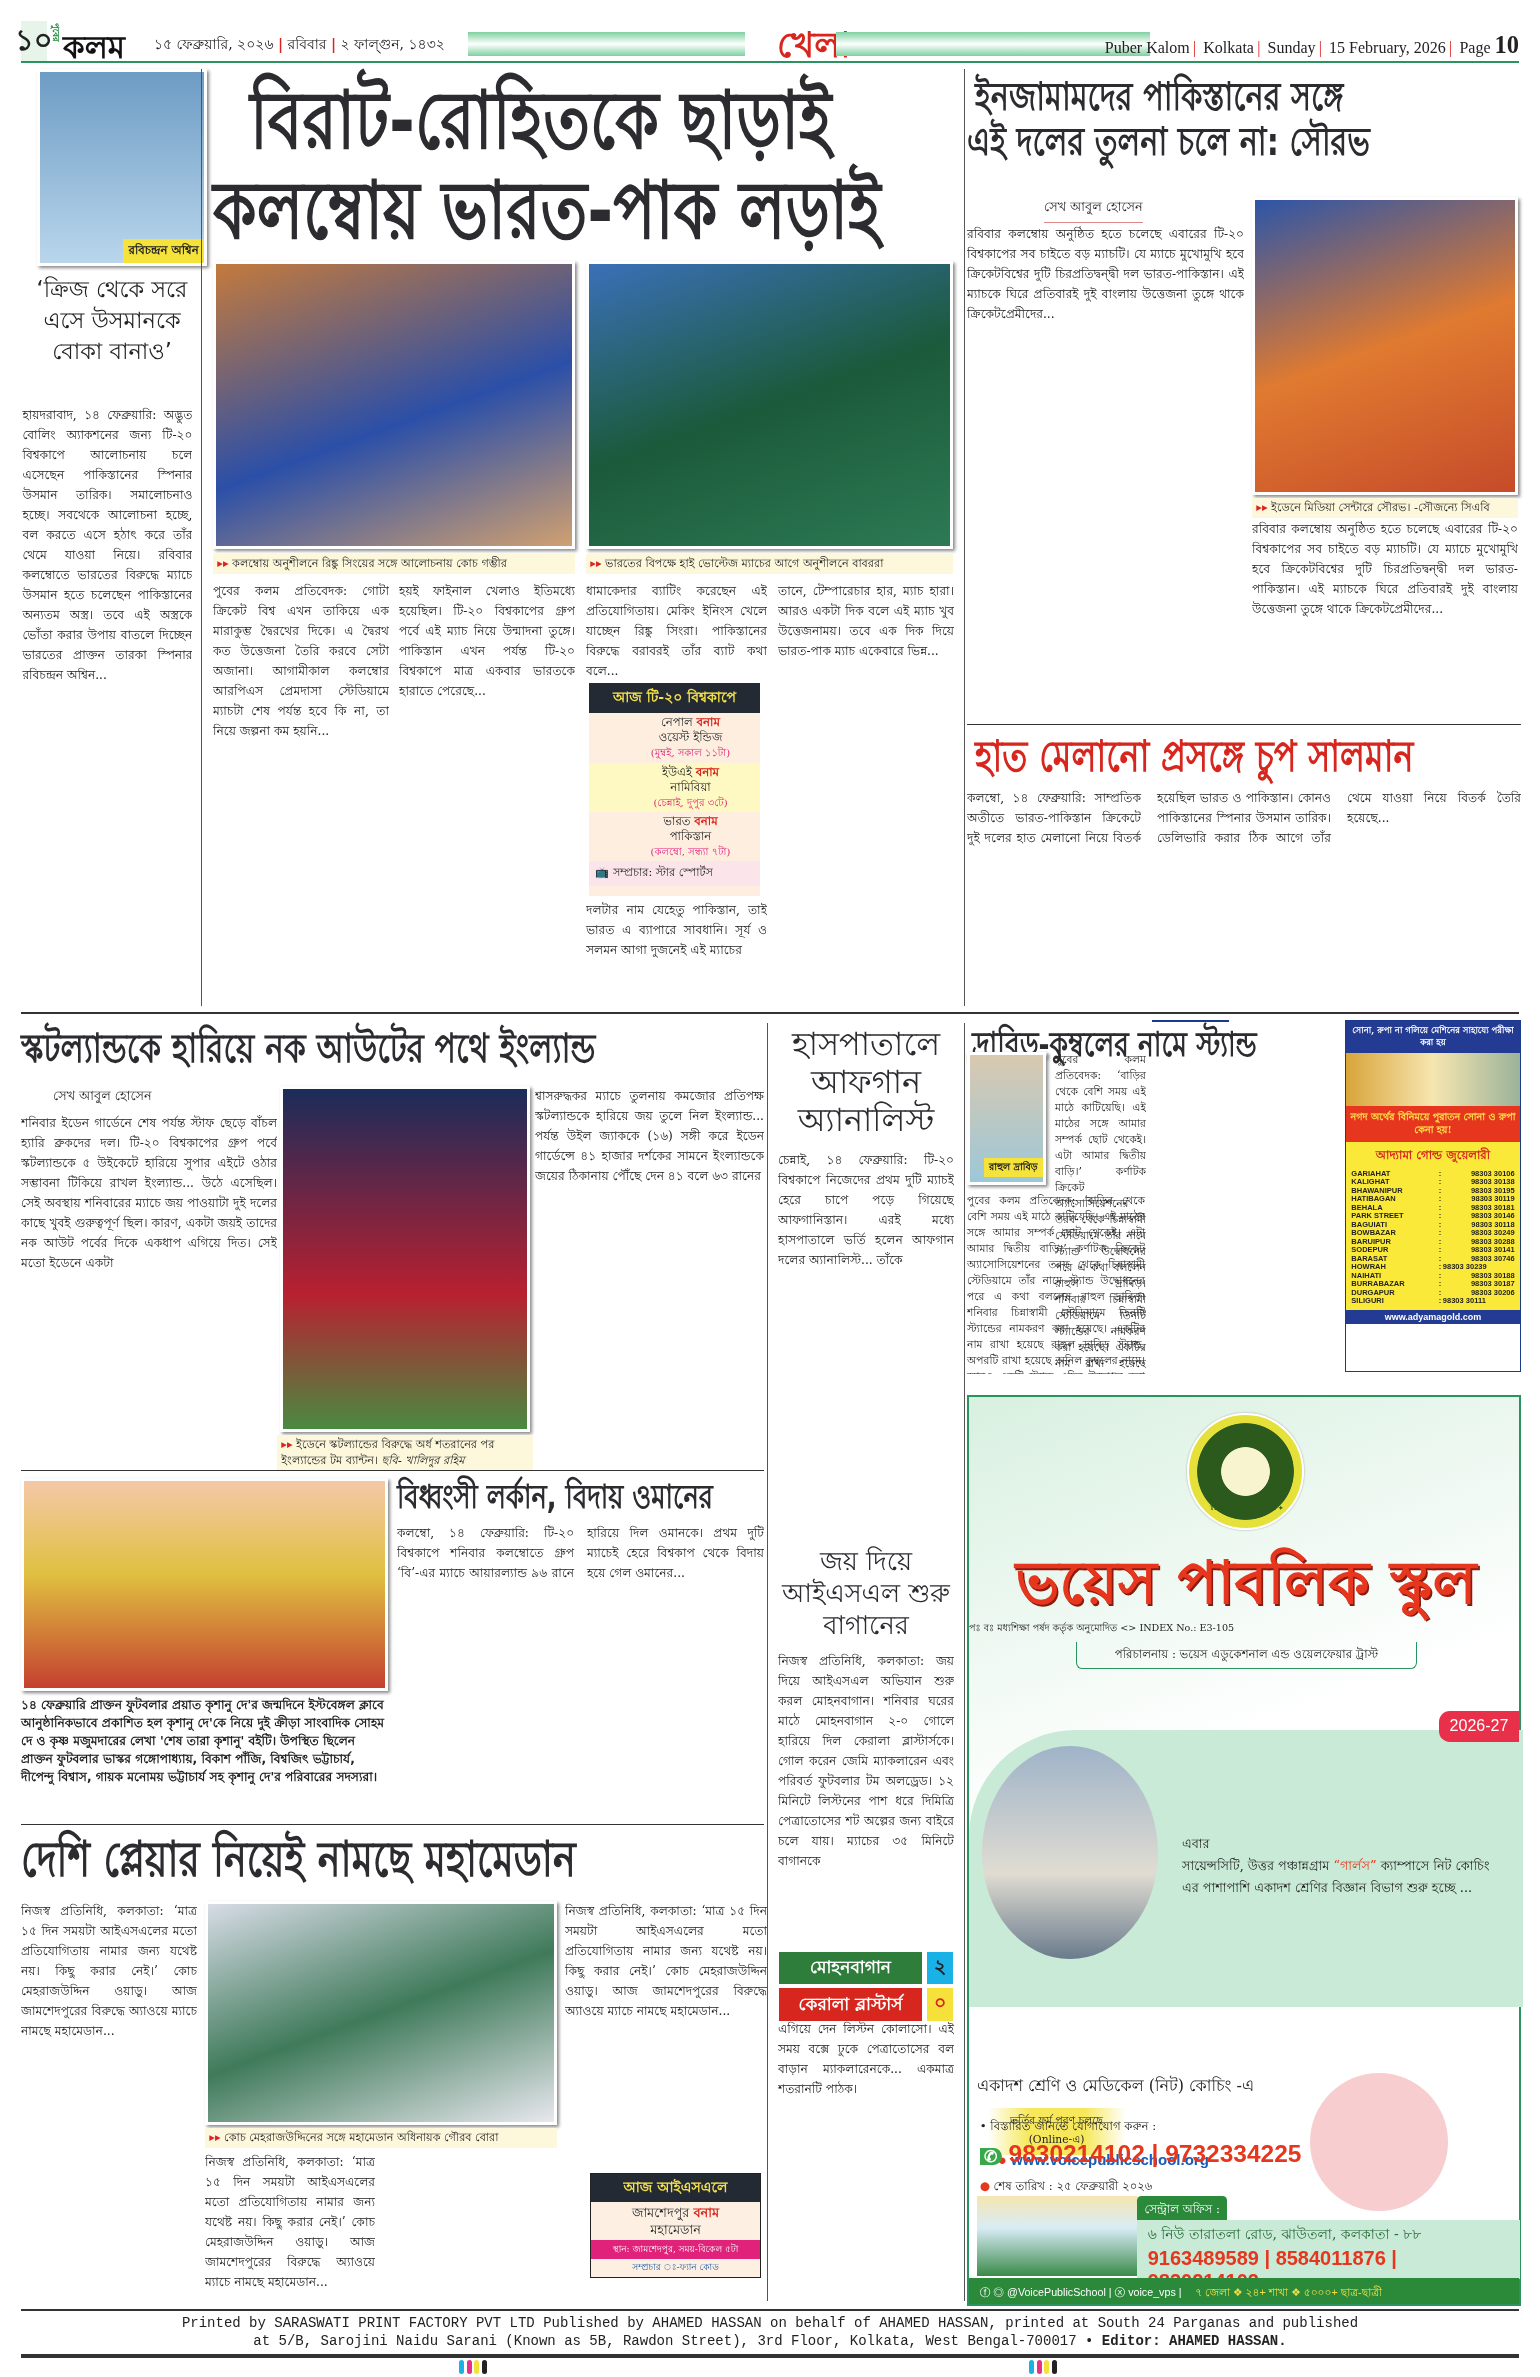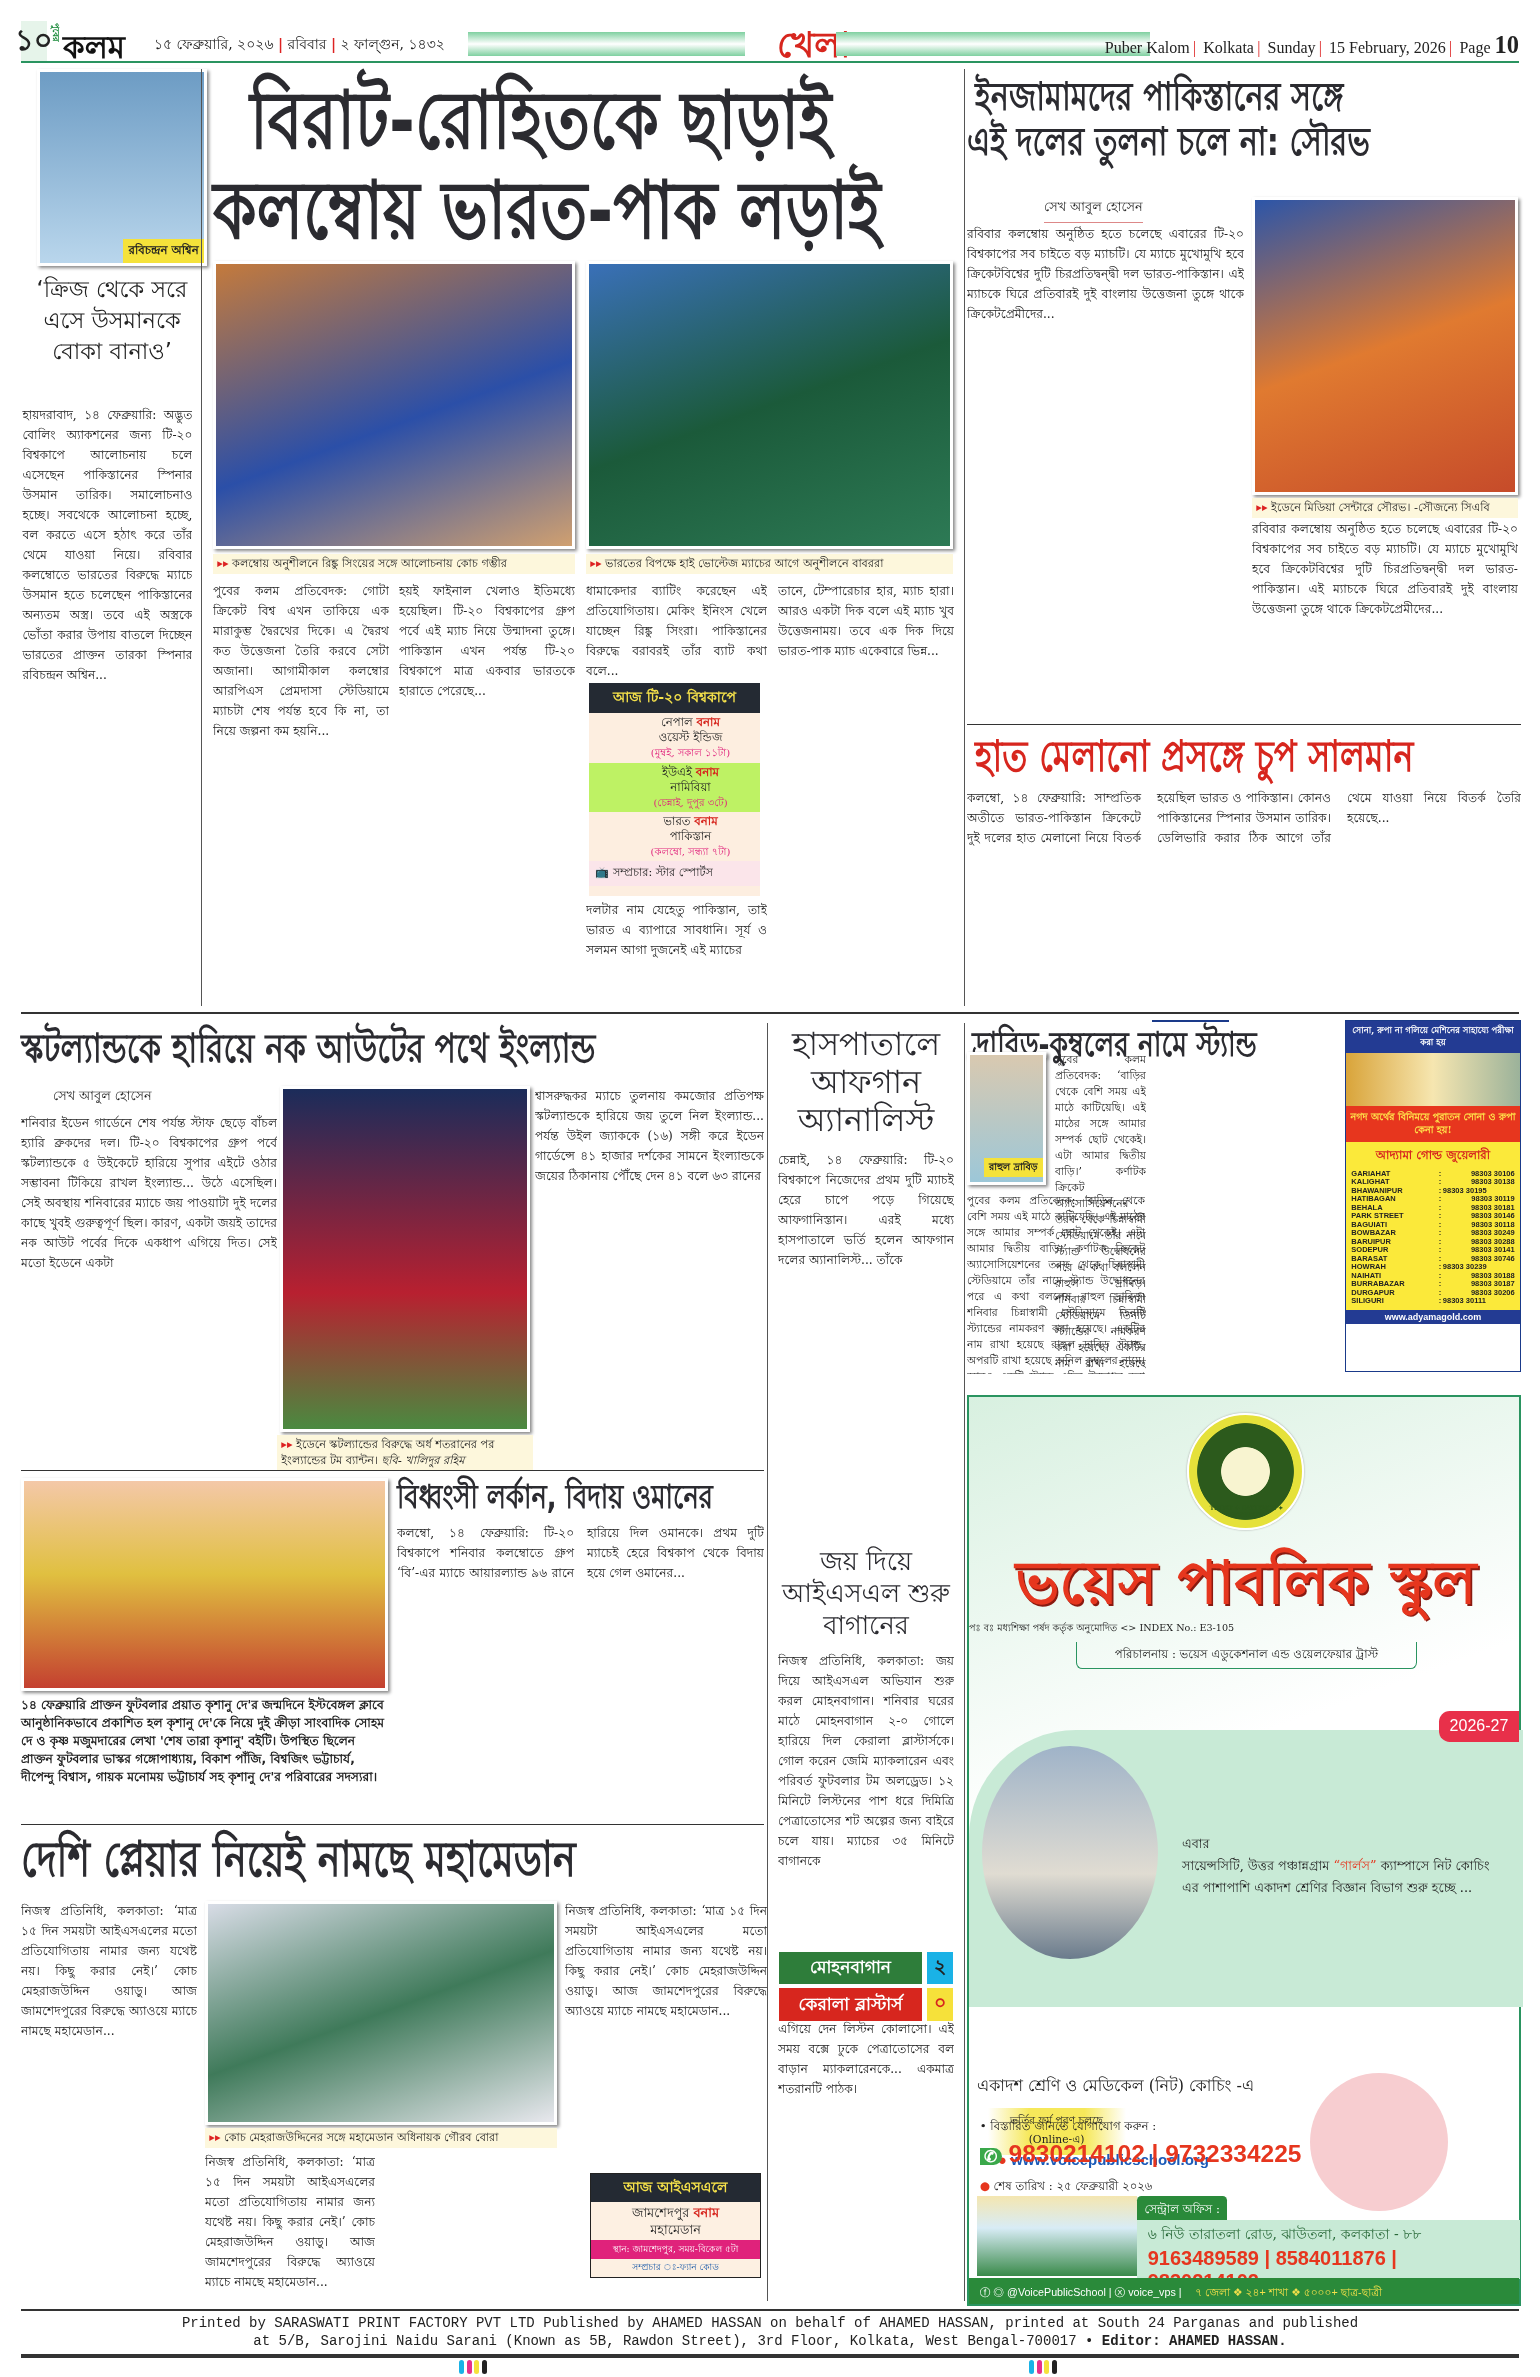--- a/index.html
+++ b/index.html
@@ -88,21 +88,21 @@
 <div class="abs col" style="left:586px;top:581px;width:181px;height:96px;overflow:hidden">ধামাকেদার ব্যাটিং করেছেন এই প্রতিযোগিতায়। মেকিং ইনিংস খেলে যাচ্ছেন রিঙ্কু সিংরা। পাকিস্তানের বিরুদ্ধে বরাবরই তাঁর ব্যাট কথা বলে...</div>
 <div class="abs col" style="left:778px;top:581px;width:176px;height:421px;overflow:hidden">তানে, টেম্পারেচার হার, ম্যাচ হারা। আরও একটা দিক বলে এই ম্যাচ খুব উত্তেজনাময়। তবে এক দিক দিয়ে ভারত-পাক ম্যাচ একেবারে ভিন্ন...</div>
 
 <div class="abs box-t20" style="left:589px;top:683px;width:171px;height:213px">
   <div class="hd" style="font-size:14px">আজ টি-২০ বিশ্বকাপে</div>
   <div class="match" style="font-size:11.7px;line-height:15px;padding:2.1px 0 2.1px 32px">
     <span>নেপাল</span> <span class="vs">বনাম</span><br>
     <span>ওয়েস্ট ইন্ডিজ</span><br>
     <span class="venue" style="font-size:10px">(মুম্বই, সকাল ১১টা)</span>
   </div>
-  <div class="match" style="font-size:11.7px;line-height:15px;padding:2.1px 0 2.1px 32px;background:#bef264">
+  <div class="match" style="font-size:11.7px;line-height:15px;padding:2.1px 0 2.1px 32px;background:#fef9c3">
     <span>ইউএই</span> <span class="vs">বনাম</span><br>
     <span>নামিবিয়া</span><br>
     <span class="venue" style="font-size:10px">(চেন্নাই, দুপুর ৩টে)</span>
   </div>
   <div class="match" style="font-size:11.7px;line-height:15px;padding:2.1px 0 2.1px 32px">
     <span>ভারত</span> <span class="vs">বনাম</span><br>
     <span>পাকিস্তান</span><br>
     <span class="venue" style="font-size:10px">(কলম্বো, সন্ধ্যা ৭টা)</span>
   </div>
   <div class="tv" style="font-size:11.2px"><span>📺</span> <span>সম্প্রচার: স্টার স্পোর্টস</span></div>
@@ -162,21 +162,21 @@
             <td style="text-align:right">98303 30106</td>
           </tr>
           <tr>
             <td>KALIGHAT</td>
             <td>:</td>
             <td style="text-align:right">98303 30138</td>
           </tr>
           <tr>
             <td>BHAWANIPUR</td>
             <td>:</td>
-            <td style="">98303 30195</td>
+            <td style="text-align:right">98303 30195</td>
           </tr>
           <tr>
             <td>HATIBAGAN</td>
             <td>:</td>
             <td style="text-align:right">98303 30119</td>
           </tr>
           <tr>
             <td>BEHALA</td>
             <td>:</td>
             <td style="text-align:right">98303 30181</td>

